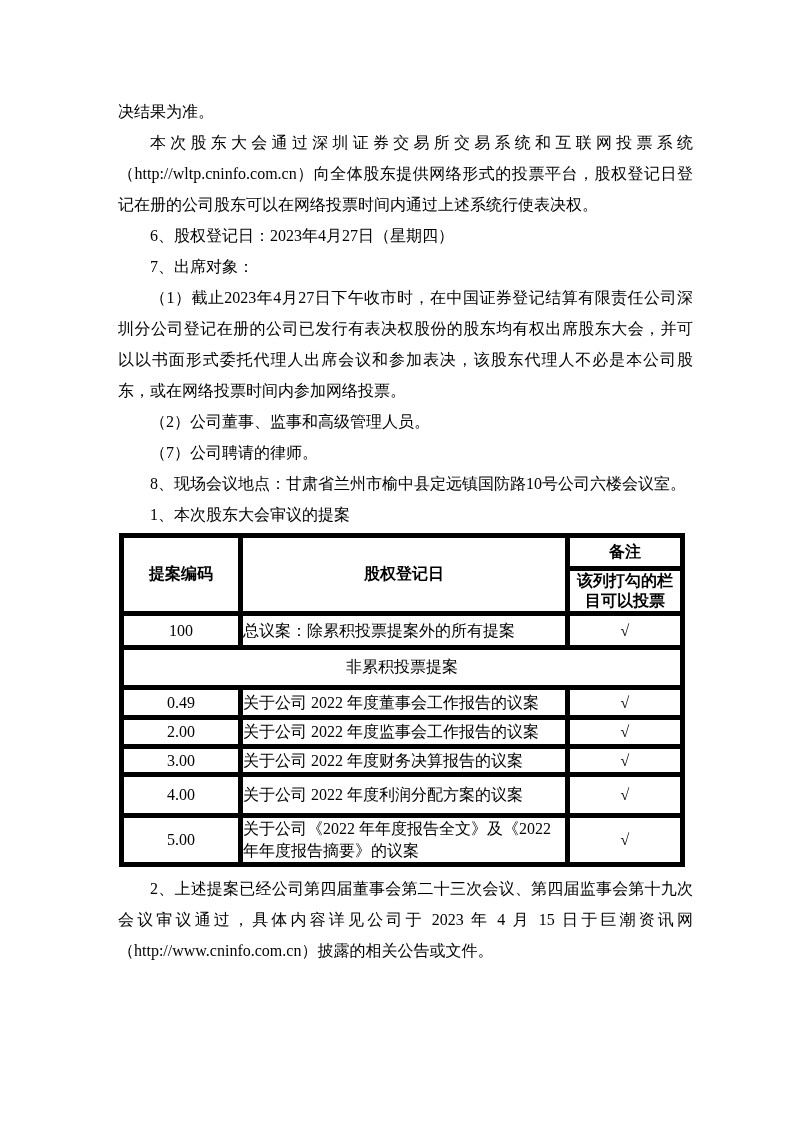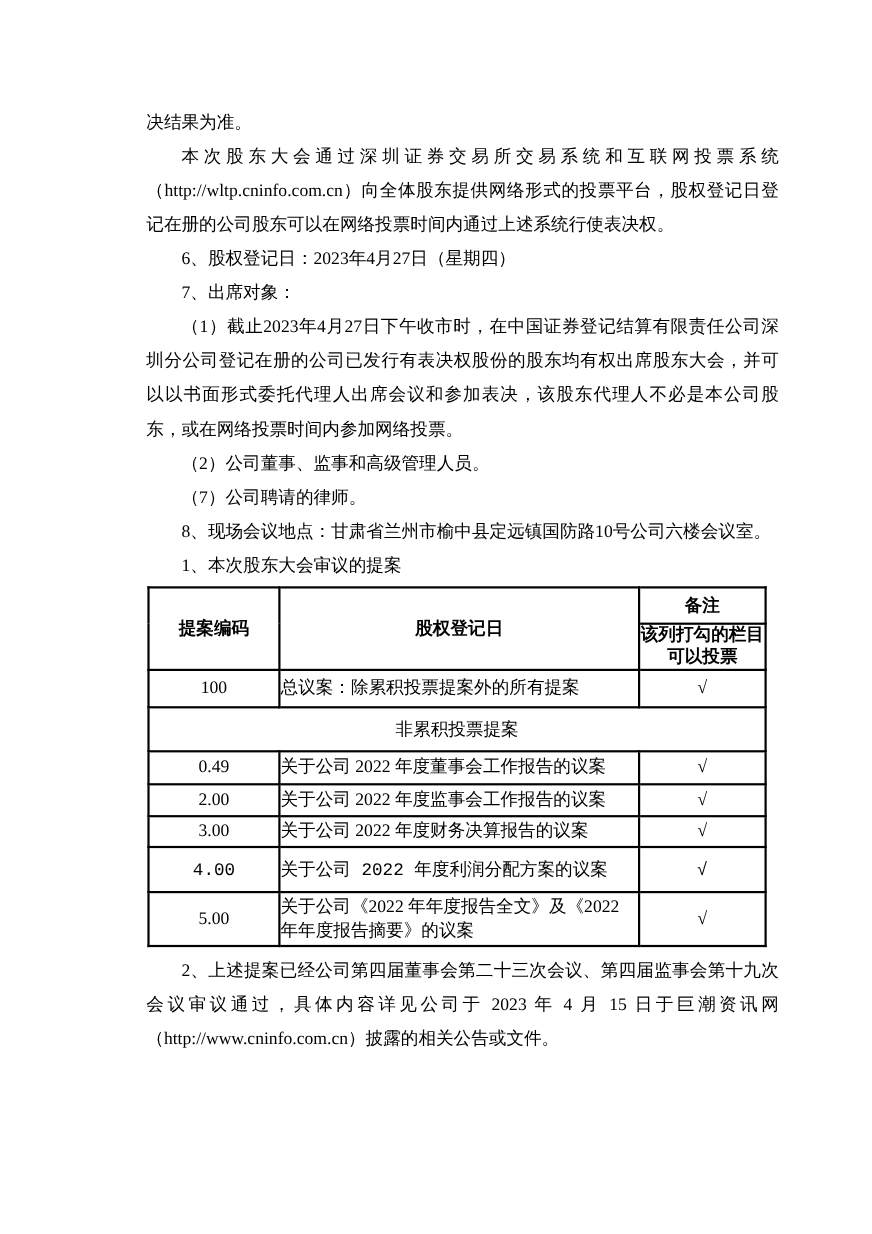--- a/index.html
+++ b/index.html
@@ -8,21 +8,21 @@
     width: 793px;
     height: 1122px;
     margin: 0 auto;
     background: #ffffff;
     font-family: "Liberation Serif", "DejaVu Serif", serif;
     color: #000000;
     overflow: hidden;
   }
   .content {
     position: absolute;
-    left: 133px;
+    left: 118px;
     top: 96px;
     width: 575px;
   }
   p.body-line {
     margin: 0;
     font-size: 16px;
     line-height: 31px;
     text-align: justify;
     text-justify: inter-character;
   }
@@ -30,40 +30,40 @@
   p.bold { font-weight: bold; }
 
   table.proposals {
     border-collapse: collapse;
     table-layout: fixed;
     width: 561px;
     margin-left: 1px;
     margin-top: 3px;
   }
   table.proposals td {
-    border: 2px solid #000000;
+    border: 5px solid #000000;
     padding: 0;
     font-size: 16px;
     vertical-align: middle;
     overflow: hidden;
   }
   col.c1 { width: 119px; }
   col.c2 { width: 327px; }
   col.c3 { width: 115px; }
 
   td.hc { font-weight: bold; text-align: center; }
   td.note-sub { line-height: 20px; padding: 0 1px; }
   tr.h-top  { height: 33px; }
   tr.h-sub  { height: 40px; }
   tr.h-r100 { height: 34px; }
   tr.h-span { height: 40px; }
   tr.h-i1 { height: 30px; }
   tr.h-i2 { height: 29px; }
   tr.h-i3 { height: 28px; }
-  tr.h-i4 { height: 41px; font-family: Liberation Mono, monospace; }
+  tr.h-i4 { height: 41px; }
   tr.h-i5 { height: 49px; }
 
   td.code  { text-align: center; }
   td.name  { text-align: left; padding-left: 8px; line-height: 22px; }
   td.name-general { padding-left: 18px; }
   td.check { text-align: center; }
   tr.span-row td { text-align: center; }
 
   .footer-block { margin-top: 6px; }
 </style>

